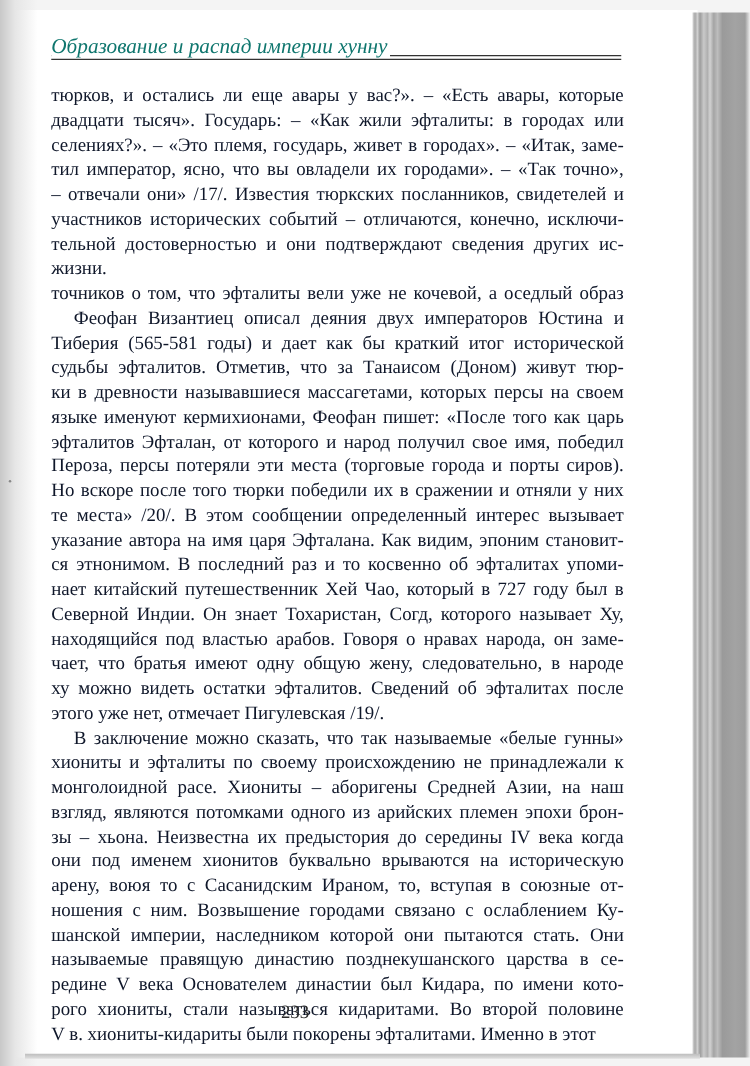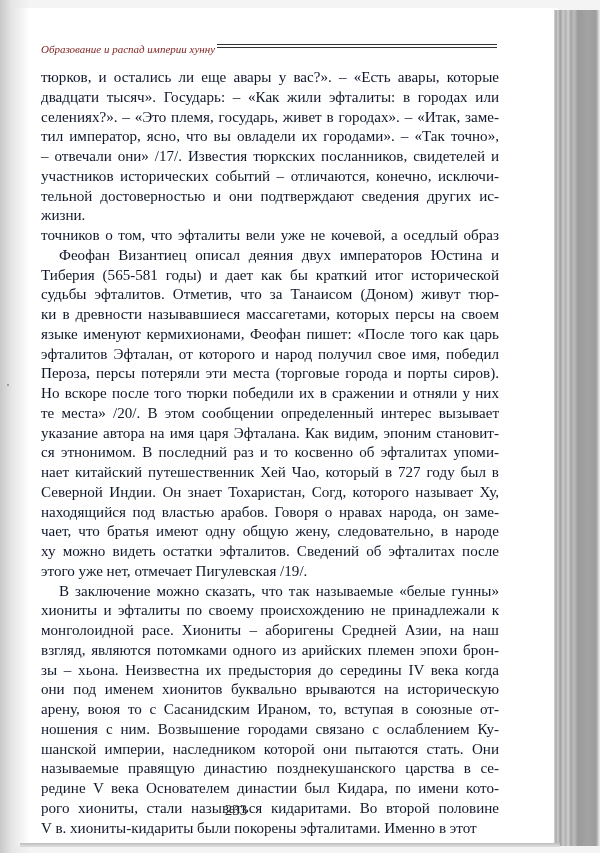--- a/index.html
+++ b/index.html
@@ -28,22 +28,22 @@
       #9a9a9a 24px, #a3a3a3 34px, #9d9d9d 42px, #eeeeee 46px);
   }
   .bottom-edge {
     position:absolute; left:20px; top:843px; width:540px; height:4px;
     background:linear-gradient(to bottom, #bdbdbd, #e0e0e0);
   }
   .header {
     position:absolute; left:41px; top:28px; width:456px; height:20px;
   }
   .header-title {
-    position:absolute; left:0; top:12px;
-    font-style:italic; font-size:11px; color:#7f1d1d;
+    position:absolute; left:0; top:0;
+    font-style:italic; font-size:17px; color:#0f766e;
     background:#fff; padding-right:2px; line-height:18px;
   }
   .header-line1 {
     position:absolute; left:0; right:0; top:16px; border-top:1px solid #333;
   }
   .header-line2 {
     position:absolute; left:0; right:0; top:19px; border-top:1px solid #333;
   }
   .text-block {
     position:absolute; left:41px; top:68px; width:458px;

